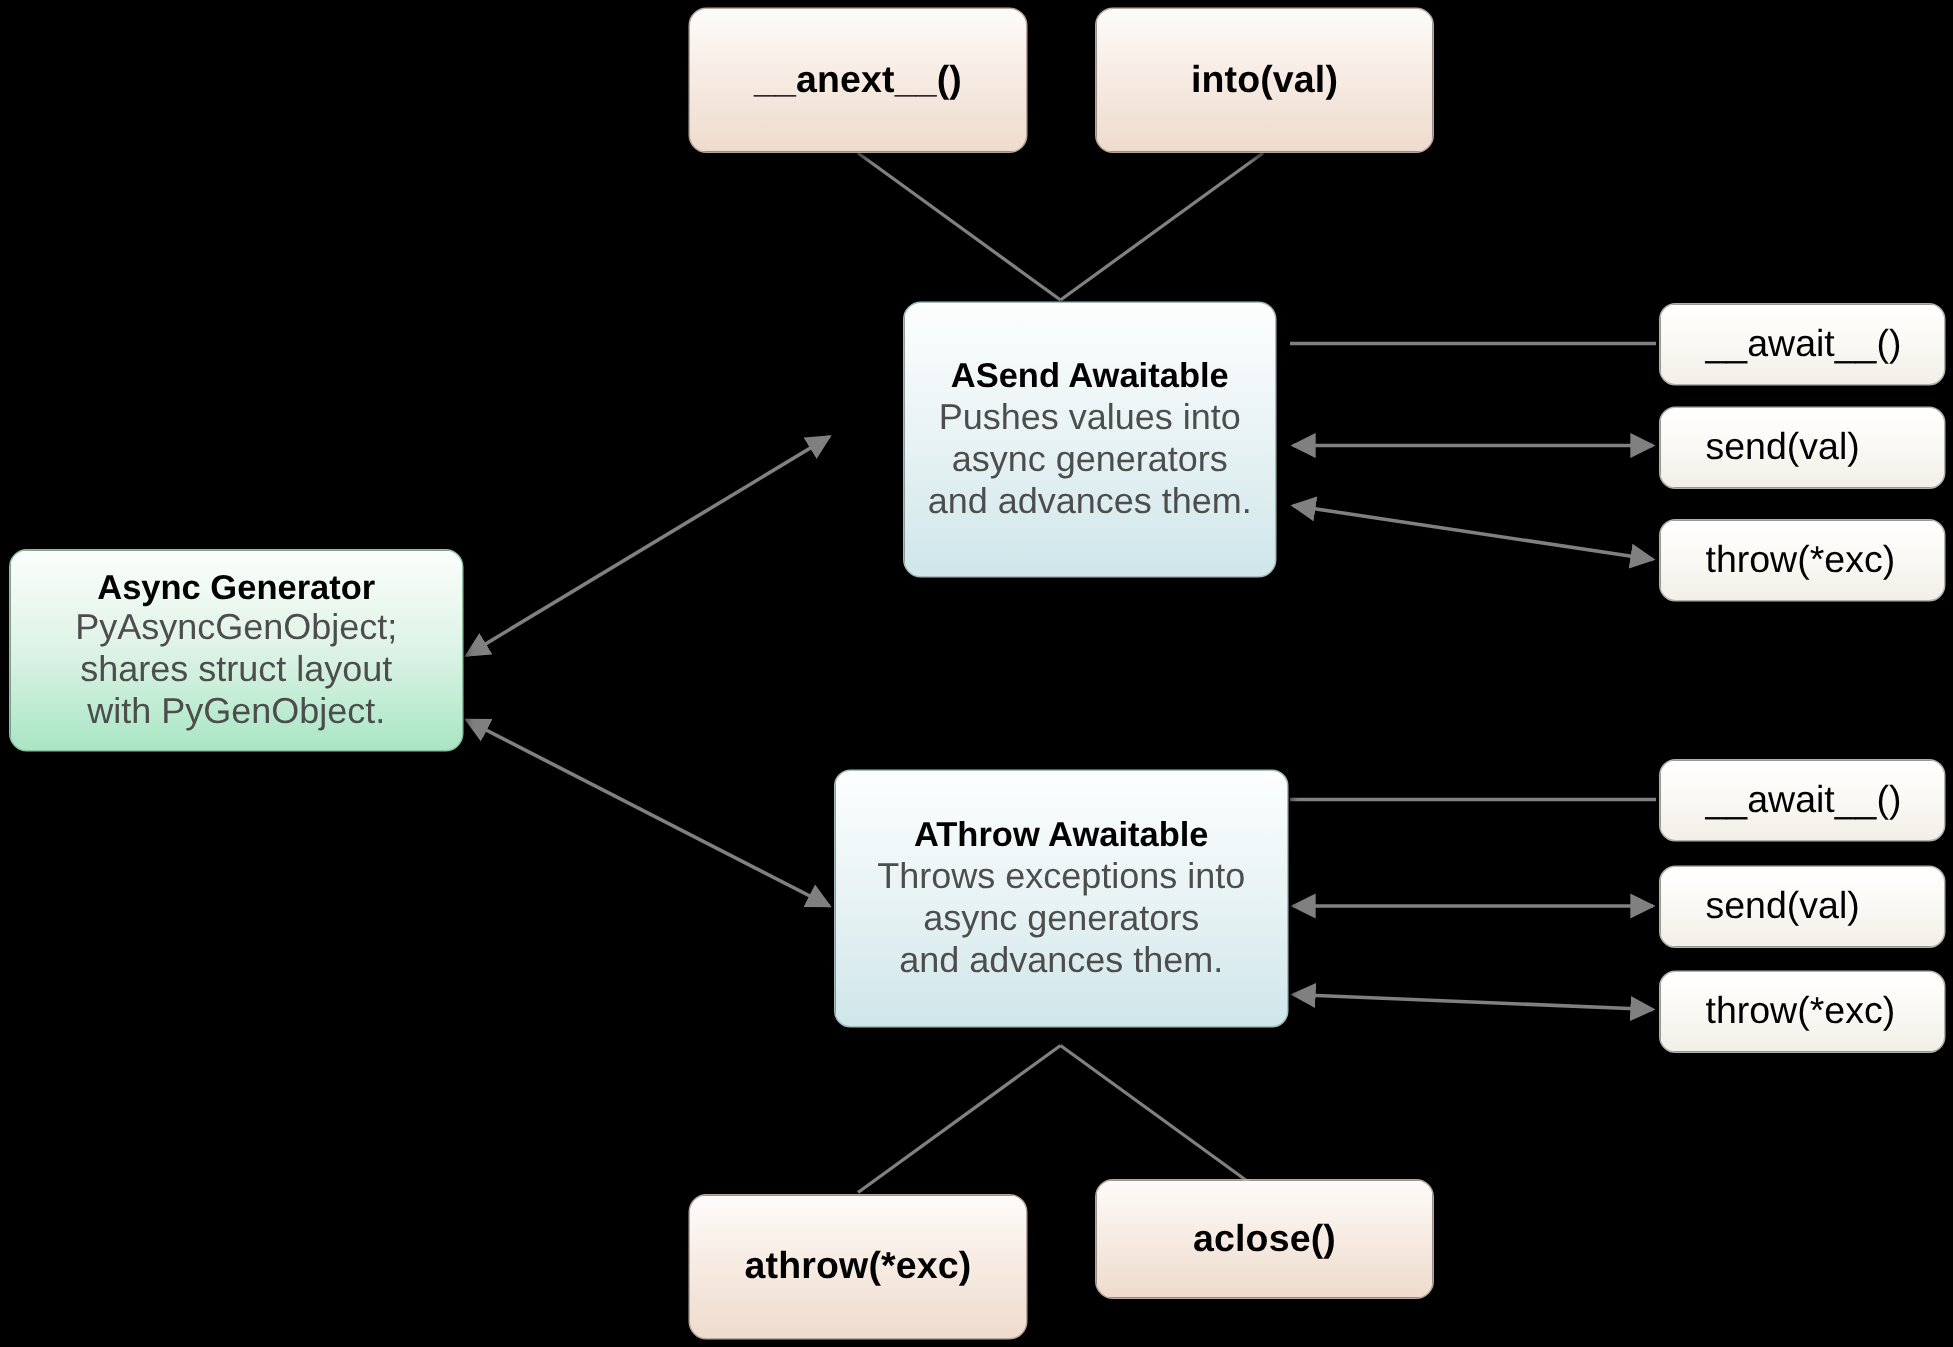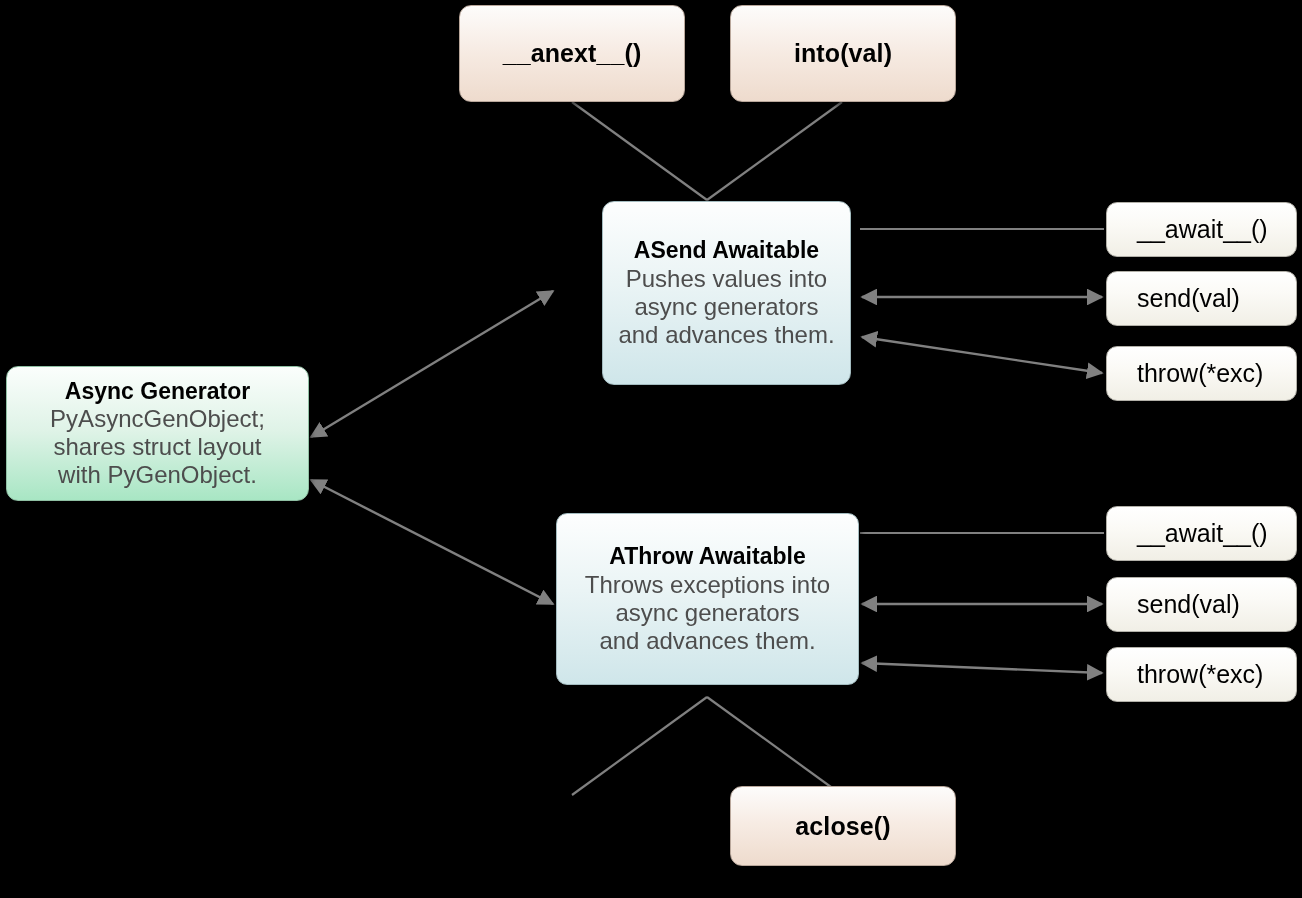--- a/index.html
+++ b/index.html
@@ -167,18 +167,21 @@
   <div class="node slot" style="left:1106px; top:506px; width:191px; height:55px;">
     <div class="node-title">__await__()</div>
   </div>
   <div class="node slot" style="left:1106px; top:577px; width:191px; height:55px;">
     <div class="node-title">send(val)</div>
   </div>
   <div class="node slot" style="left:1106px; top:647px; width:191px; height:55px;">
     <div class="node-title">throw(*exc)</div>
   </div>
 
+  <div class="node method" style="left:459px; top:796px; width:226px; height:97px;">
+    <div class="node-title">athrow(*exc)</div>
+  </div>
 
   <div class="node method" style="left:730px; top:786px; width:226px; height:80px;">
     <div class="node-title">aclose()</div>
   </div>
 
 </div>
 
 </body></html>

